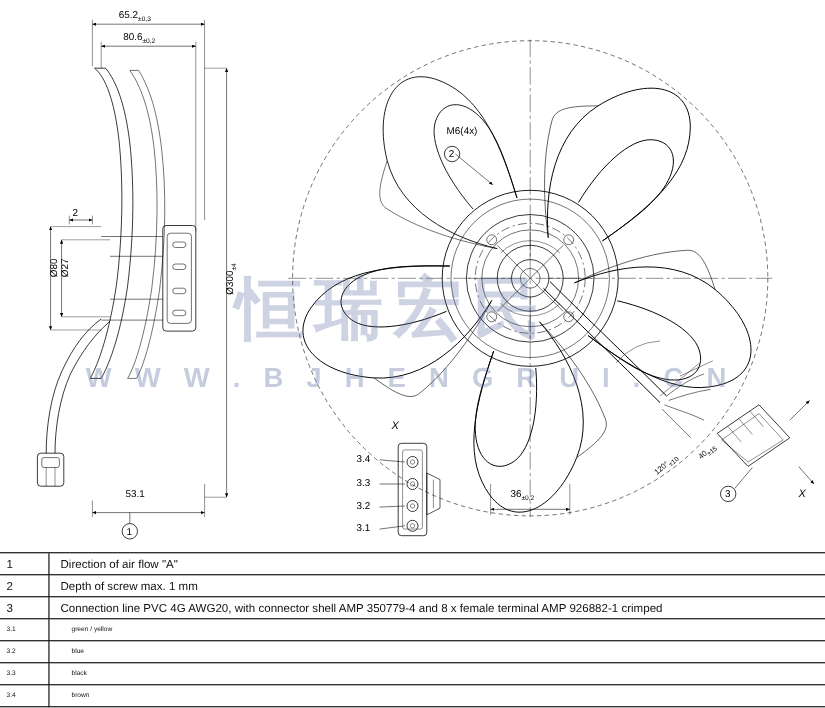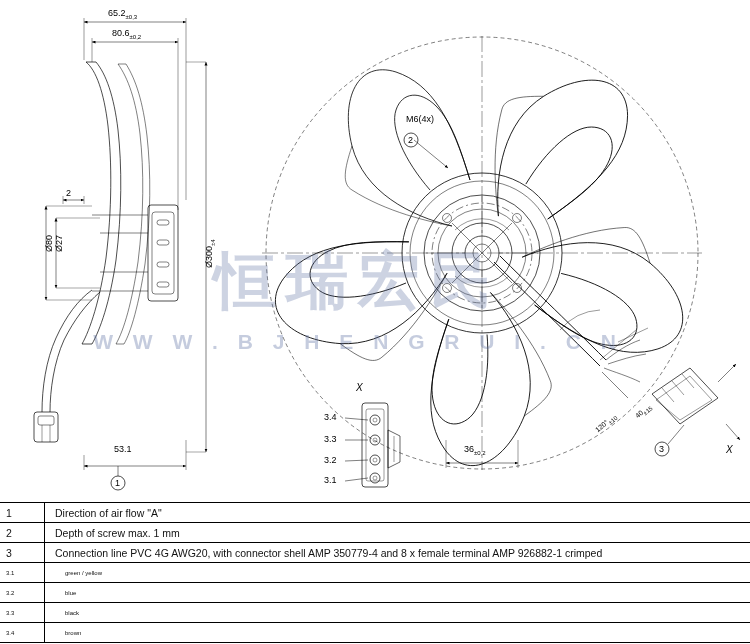--- a/index.html
+++ b/index.html
@@ -9,21 +9,21 @@
   
   .draw{position:absolute;left:0;top:0;width:750px;height:500px;}
   .draw svg{position:absolute;left:0;top:0;}
 
   
   .wm{position:absolute;left:0;top:0;width:750px;height:500px;pointer-events:none;}
   .wm .cn{position:absolute;left:78px;top:215px;width:560px;text-align:center;
       font-family:"DejaVu Sans",sans-serif;font-weight:bold;font-size:62px;
       color:rgba(90,110,160,0.30);letter-spacing:10px;white-space:nowrap;margin-top:24px;}
   .wm .url{position:absolute;left:78px;top:330px;width:560px;text-align:center;
-      font-family:"Liberation Sans",sans-serif;font-weight:bold;font-size:21px;
+      font-family:"Liberation Sans",sans-serif;font-weight:bold;font-size:25px;
       color:rgba(90,110,160,0.35);letter-spacing:7px;white-space:nowrap;}
 
   
   .legend{position:absolute;left:0;top:502px;width:750px;border-top:1px solid #000;}
   .legend table{border-collapse:collapse;width:750px;font-size:10.5px;}
   .legend td{border-bottom:1px solid #000;height:19px;padding:0 0 0 6px;vertical-align:middle;}
   .legend td.num{width:38px;border-right:1px solid #000;text-align:left;padding-left:6px;}
   .legend td.txt{padding-left:10px;}
   .legend tr.sub td.txt{padding-left:20px;}
 

